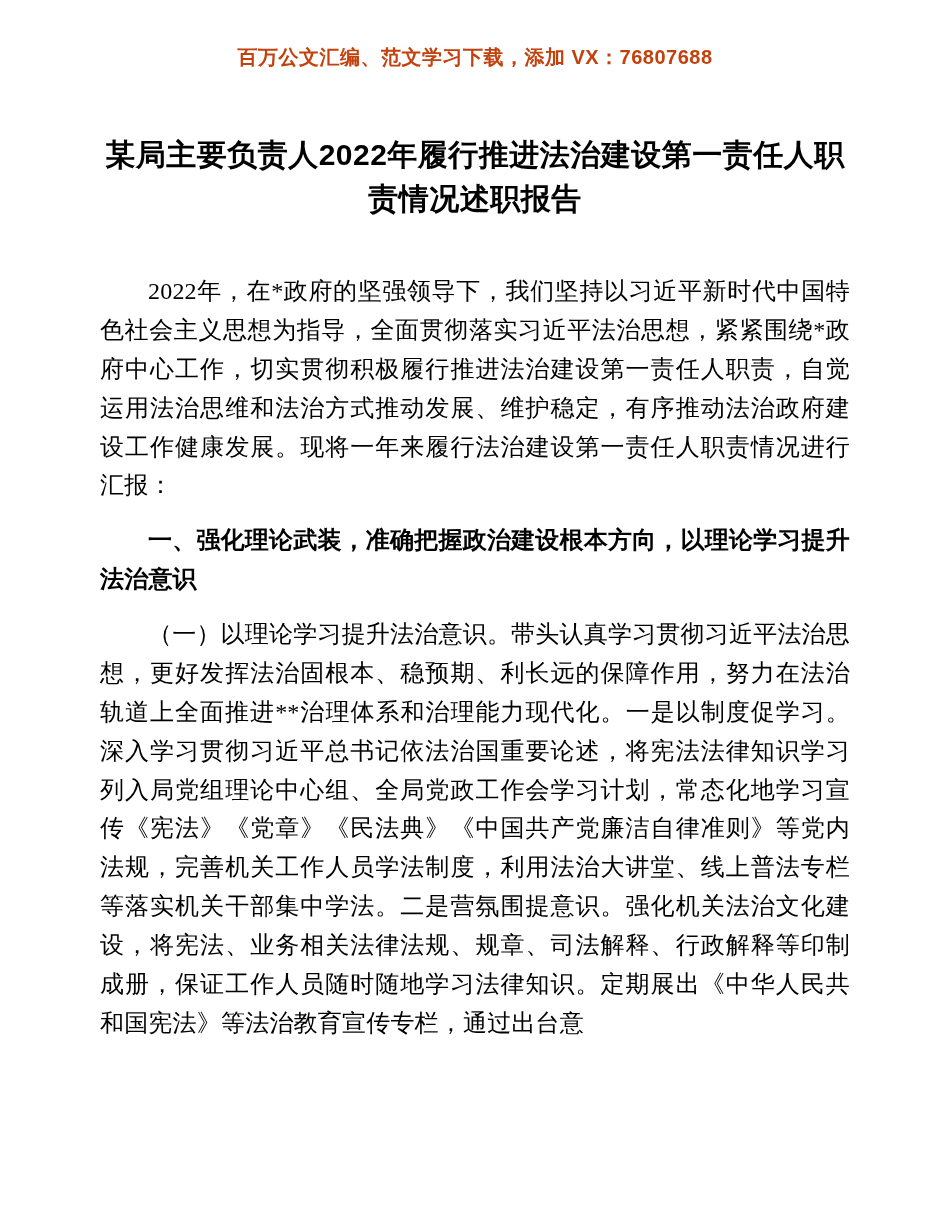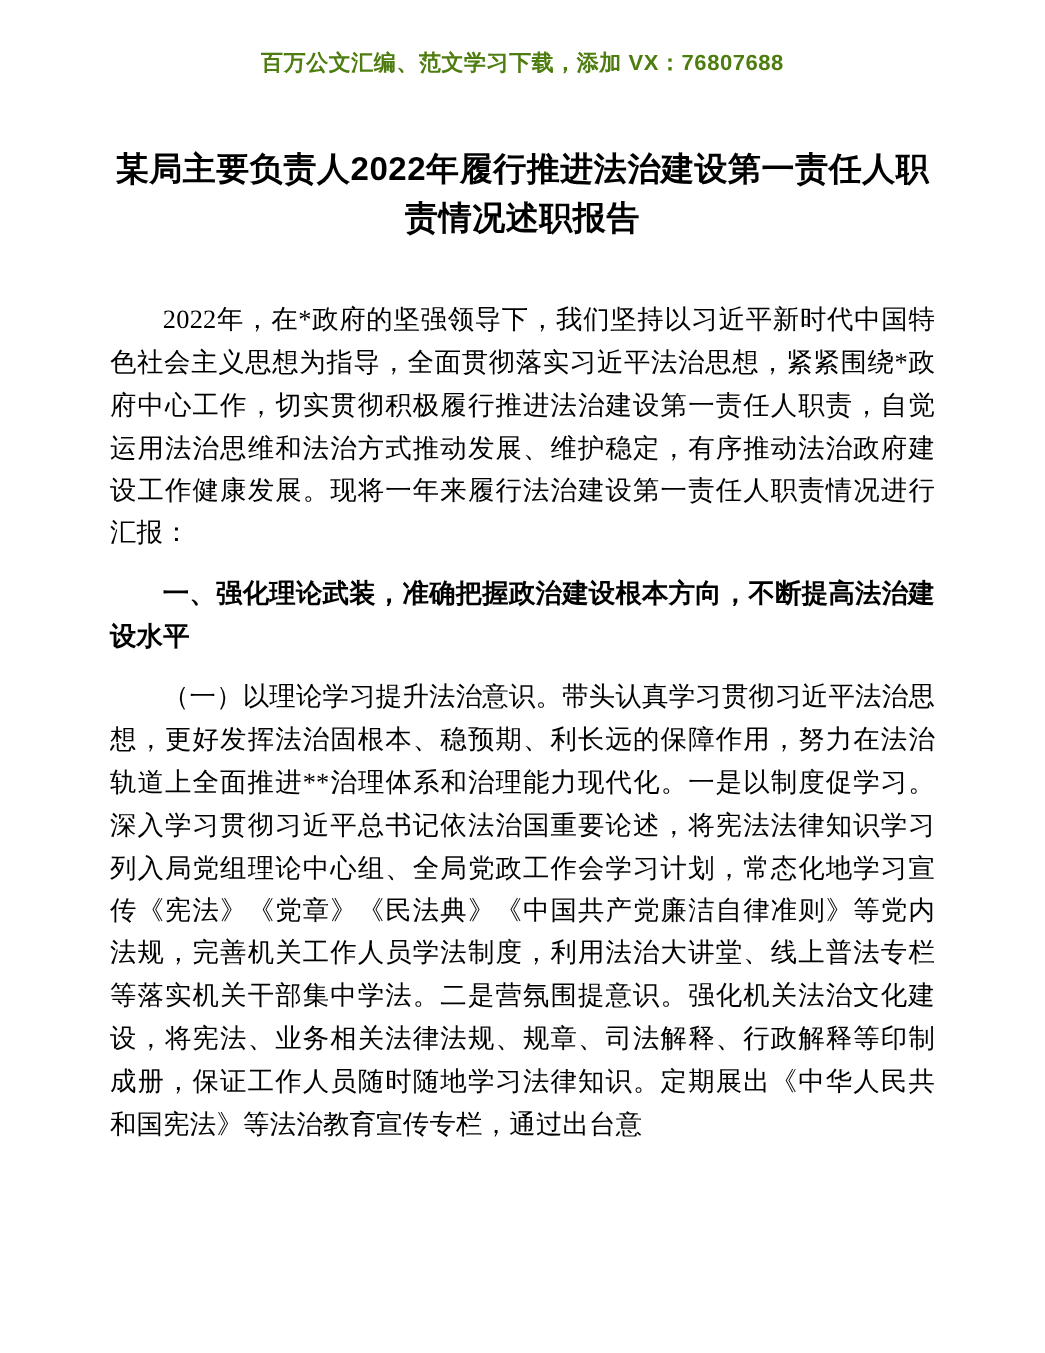--- a/index.html
+++ b/index.html
@@ -17,21 +17,21 @@
   }
   .page {
     width: 950px;
     height: 1230px;
     box-sizing: border-box;
     padding: 0 100px;
     position: relative;
   }
   .watermark {
     text-align: center;
-    color: #4d7c0f;
+    color: #c2410c;
     font-family: "Liberation Sans", "DejaVu Sans", sans-serif;
     font-weight: bold;
     font-size: 20px;
     letter-spacing: 0.5px;
     padding-top: 44px;
     padding-bottom: 6px;
     white-space: nowrap;
   }
   .doc-title {
     text-align: center;
@@ -71,21 +71,21 @@
   <div class="watermark">百万公文汇编、范文学习下载，添加 VX：76807688</div>
 
   <h1 class="doc-title">某局主要负责人2022年履行推进法治建设第一责任人职责情况述职报告</h1>
 
   <div class="body-block">
 
     <p class="para">2022年，在*政府的坚强领导下，我们坚持以习近平新时代中国特色社会主义思想为指导，全面贯彻落实习近平法治思想，紧紧围绕*政府中心工作，切实贯彻积极履行推进法治建设第一责任人职责，自觉运用法治思维和法治方式推动发展、维护稳定，有序推动法治政府建设工作健康发展。现将一年来履行法治建设第一责任人职责情况进行汇报：</p>
 
     <div class="spacer-sm"></div>
 
-    <p class="para heading">一、强化理论武装，准确把握政治建设根本方向，不断提高法治建设水平</p>
+    <p class="para heading">一、强化理论武装，准确把握政治建设根本方向，以理论学习提升法治意识</p>
 
     <div class="spacer-sm"></div>
 
     <p class="para">
       <span class="b">（一）以理论学习提升法治意识。</span><span>带头认真学习贯彻习近平法治思想，更好发挥法治固根本、稳预期、利长远的保障作用，努力在法治轨道上全面推进**治理体系和治理能力现代化。</span><span class="b">一是以制度促学习。</span><span>深入学习贯彻习近平总书记依法治国重要论述，将宪法法律知识学习列入局党组理论中心组、全局党政工作会学习计划，常态化地学习宣传《宪法》《党章》《民法典》《中国共产党廉洁自律准则》等党内法规，完善机关工作人员学法制度，利用法治大讲堂、线上普法专栏等落实机关干部集中学法。</span><span class="b">二是营氛围提意识。</span><span>强化机关法治文化建设，将宪法、业务相关法律法规、规章、司法解释、行政解释等印制成册，保证工作人员随时随地学习法律知识。定期展出《中华人民共和国宪法》等法治教育宣传专栏，通过出台意</span>
     </p>
 
   </div>
 </div>
 

